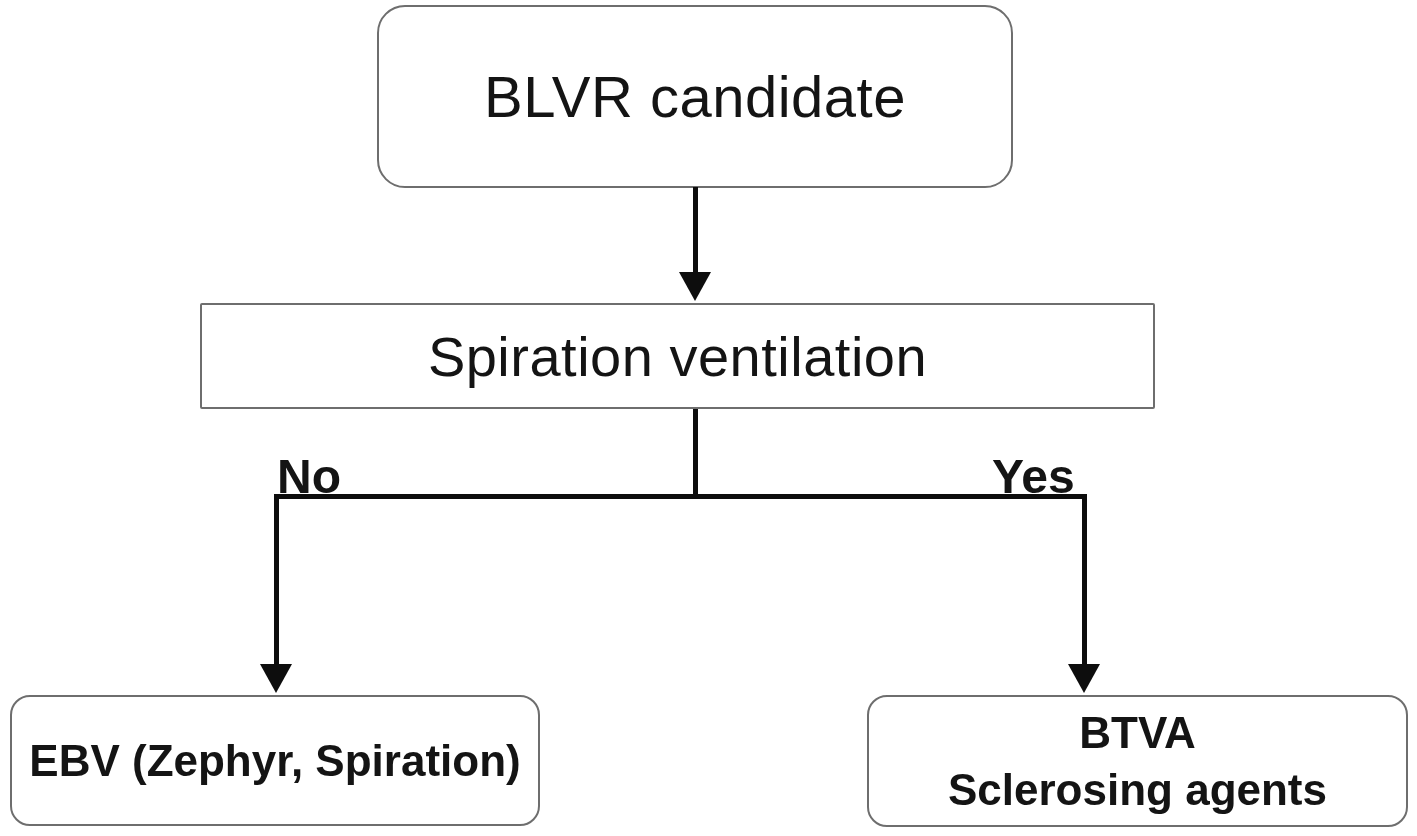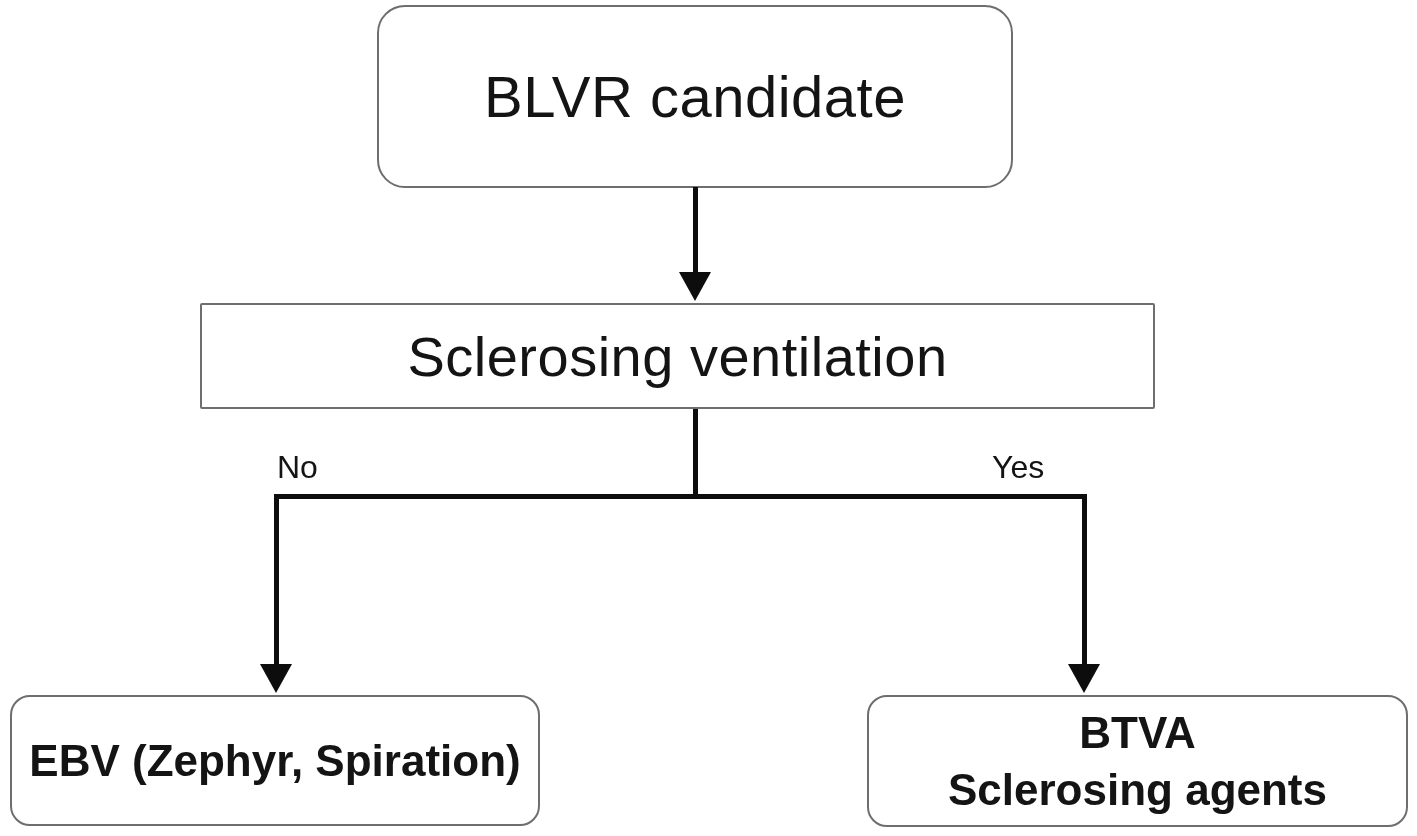--- a/index.html
+++ b/index.html
@@ -67,41 +67,42 @@
   }
   .arrowhead {
     position: absolute;
     width: 0; height: 0;
     border-left: 16px solid transparent;
     border-right: 16px solid transparent;
     border-top: 29px solid var(--color-line, #0d0d0d);
   }
   .edge-label {
     position: absolute;
-    font-size: 32px;
+    font-size: 48px;
     color: var(--color-text, #111111);
     white-space: nowrap;
+    font-weight: bold;
   }
   .label-no { left: 277px; top: 449px; }
   .label-yes { left: 992px; top: 449px; width: 100px; }
 </style>
 </head>
 <body>
 
 <div class="canvas">
 
   <div class="node node-root">
     <span>BLVR candidate</span>
   </div>
 
   <div class="stem" style="left:693px; top:187px; height:86px;"></div>
   <div class="arrowhead" style="left:679px; top:272px;"></div>
 
   <div class="node node-decision">
-    <span>Sclerosing ventilation</span>
+    <span>Spiration ventilation</span>
   </div>
 
   <div class="stem" style="left:693px; top:409px; height:88px;"></div>
 
   <div class="hline" style="left:274px; top:494px; width:813px;"></div>
 
   <div class="edge-label label-no">No</div>
 
   <div class="edge-label label-yes">Yes</div>
 

